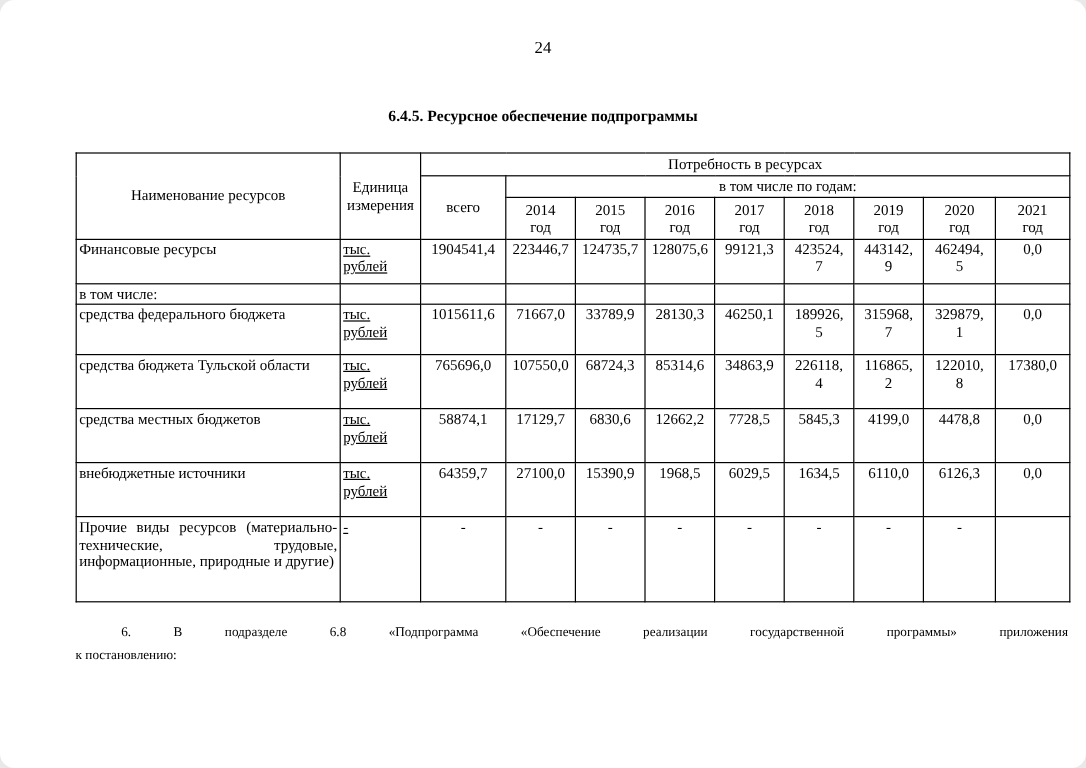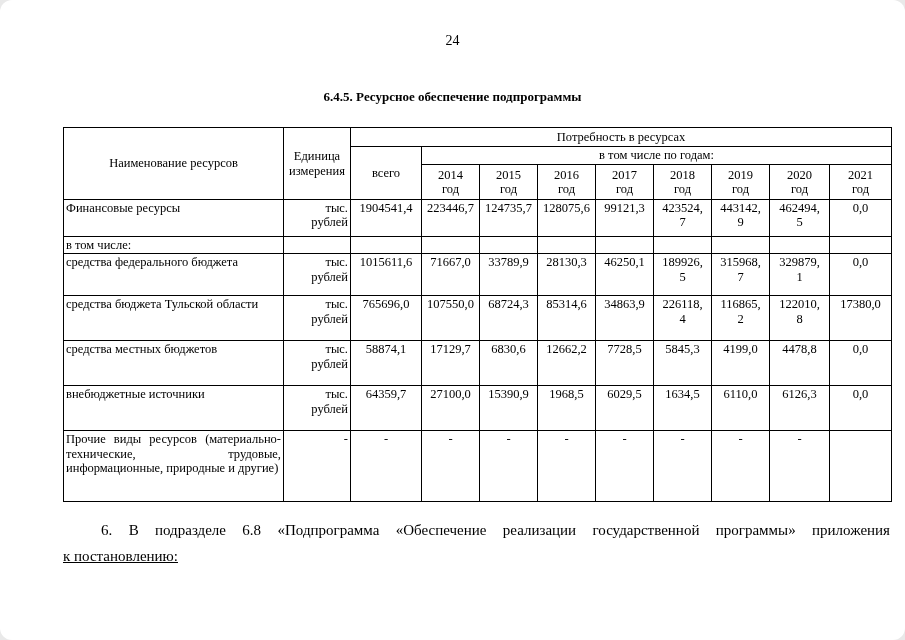--- a/index.html
+++ b/index.html
@@ -13,28 +13,28 @@
   table.res{
     border-collapse:collapse;table-layout:fixed;width:828px;margin-left:63px;margin-top:21px;
   }
   table.res th,table.res td{
     border:1px solid #000;font-weight:normal;font-size:12.5px;line-height:1.15;
     padding:1px 2px;overflow:hidden;
   }
   table.res th{text-align:center;vertical-align:middle;}
   td.name{text-align:left;vertical-align:top;padding-left:4px;padding-right:3px;}
   td.name.justify{text-align:justify;}
-  td.unit{text-align:right;vertical-align:top;}
+  td.unit{text-align:left;vertical-align:top;text-decoration:underline;}
   td.num{text-align:center;vertical-align:top;white-space:pre-line;}
   .yearcell div{text-align:center;}
   .closing{
-    width:827px;margin:16px 0 0 63px;font-size:15px;line-height:1.68;
+    width:827px;margin:16px 0 0 63px;font-size:11px;line-height:1.68;
   }
   .pline1{display:block;text-align:justify;text-align-last:justify;text-indent:38px;}
-  .pline2{display:block;text-align:left;text-decoration:underline;}
+  .pline2{display:block;text-align:left;}
 </style>
 </head>
 <body>
 
 <div class="page">
 
   <div class="page-number">24</div>
 
   <div class="doc-title">6.4.5. Ресурсное обеспечение подпрограммы</div>
 

